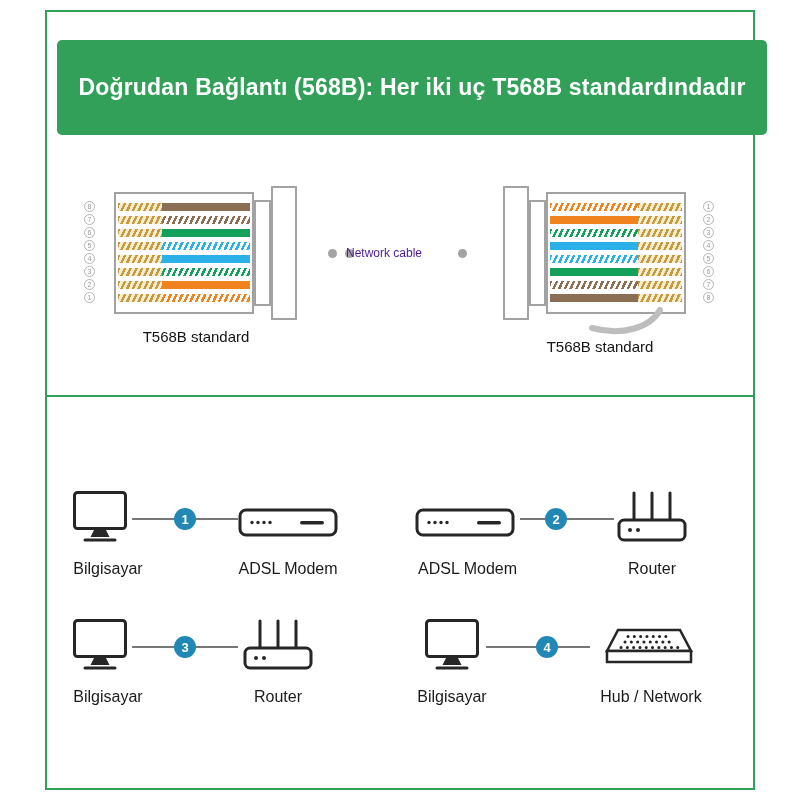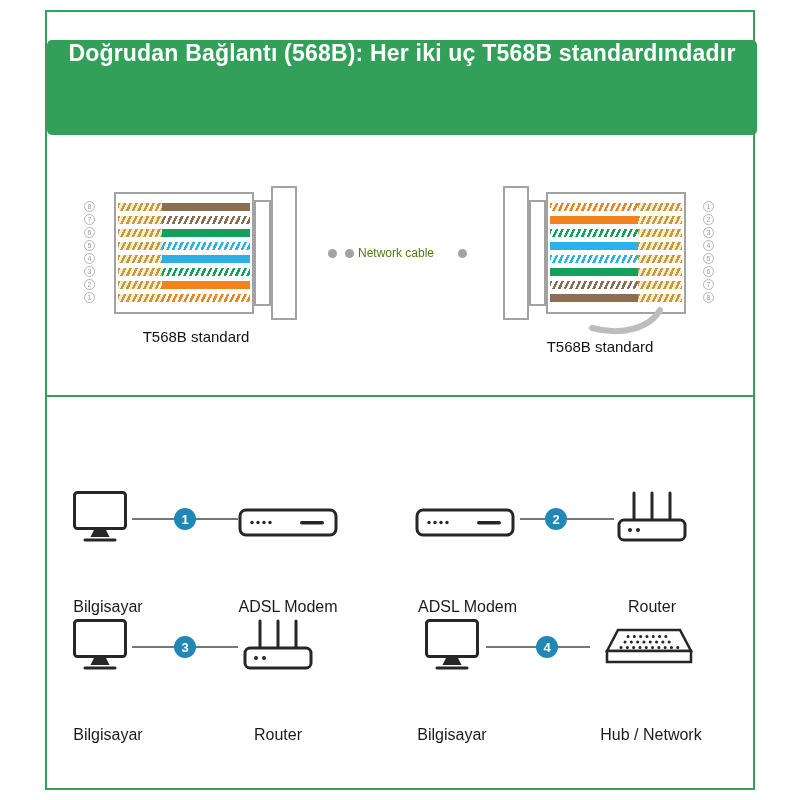--- a/index.html
+++ b/index.html
@@ -3,22 +3,22 @@
 <meta charset="utf-8">
 <style>
   *{margin:0;padding:0;box-sizing:border-box;}
   html,body{width:800px;height:800px;background:#ffffff;font-family:"Liberation Sans",sans-serif;}
   #root{position:relative;width:800px;height:800px;background:#fff;overflow:hidden;}
   .abs{position:absolute;}
 
   
   #frame{left:45px;top:10px;width:710px;height:780px;border:2px solid var(--green);}
   #divider{left:45px;top:395px;width:710px;height:2px;background:var(--green);}
-  #band{left:47px;top:40px;width:710px;height:95px;background:var(--green);border-radius:5px;
-        display:flex;justify-content:center;}
+  #band{left:57px;top:40px;width:710px;height:95px;background:var(--green);border-radius:5px;
+        display:flex;align-items:center;justify-content:center;}
   #title{color:#fff;font-size:23px;font-weight:700;letter-spacing:.2px;text-align:center;}
 
   
   .housing{border:2px solid #a2a2a2;background:#fff;}
   #housingL{left:114px;top:192px;width:140px;height:122px;}
   #housingR{left:546px;top:192px;width:140px;height:122px;}
   .neck{border:2px solid #a2a2a2;background:#fff;}
   #neckL{left:254px;top:200px;width:17px;height:106px;}
   #neckR{left:529px;top:200px;width:17px;height:106px;}
   .tipp{border:2px solid #a2a2a2;background:#fff;}
@@ -40,39 +40,39 @@
   #pinsR{left:703px;top:201px;}
   .pin{width:11px;height:11px;border:1px solid #b5b5b5;border-radius:50%;background:#fff;
        color:#9a9a9a;font-size:7px;line-height:9px;text-align:center;}
 
   .stdlbl{position:absolute;width:180px;text-align:center;font-size:15px;color:#141414;}
   #stdL{left:106px;top:328px;}
   #stdR{left:510px;top:338px;}
 
   .dot{position:absolute;width:9px;height:9px;border-radius:50%;background:#a3a3a3;}
   #dot1{left:328px;top:249px;} #dot2{left:345px;top:249px;} #dot3{left:458px;top:249px;}
-  #netlbl{left:358px;top:246px;font-size:12px;color:#4d7c0f;}
+  #netlbl{left:346px;top:246px;font-size:12px;color:#4c1d95;}
   #swoosh{left:588px;top:306px;}
 
   
   .connline{position:absolute;height:2px;background:#777;}
   #line1{left:132px;top:518px;width:106px;} #line2{left:520px;top:518px;width:94px;}
   #line3{left:132px;top:646px;width:106px;} #line4{left:486px;top:646px;width:104px;}
   .badge{position:absolute;width:22px;height:22px;border-radius:50%;background:var(--badge);
          color:#fff;font-size:13px;font-weight:700;display:flex;align-items:center;justify-content:center;}
   #badge1{left:174px;top:508px;} #badge2{left:545px;top:508px;}
   #badge3{left:174px;top:636px;} #badge4{left:536px;top:636px;}
 
   .icon{position:absolute;}
   #pc1{left:72px;top:490px;} #modem1{left:238px;top:502px;}
   #modem2{left:415px;top:502px;} #router2{left:617px;top:490px;}
   #pc3{left:72px;top:618px;} #router3{left:243px;top:618px;}
   #pc4{left:424px;top:618px;} #hub4{left:601px;top:626px;}
 
-  .devlbl{position:absolute;text-align:center;font-size:16px;color:#1b1b1b;margin-top:38px;}
+  .devlbl{position:absolute;text-align:center;font-size:16px;color:#1b1b1b;}
   #lblA{left:48px;top:560px;width:120px;} #lblB{left:226px;top:560px;width:124px;}
   #lblC{left:405px;top:560px;width:125px;} #lblD{left:592px;top:560px;width:120px;}
   #lblE{left:48px;top:688px;width:120px;} #lblF{left:218px;top:688px;width:120px;}
   #lblG{left:392px;top:688px;width:120px;} #lblH{left:586px;top:688px;width:130px;}
 </style>
 </head>
 <body>
 
 <div id="root">
 

